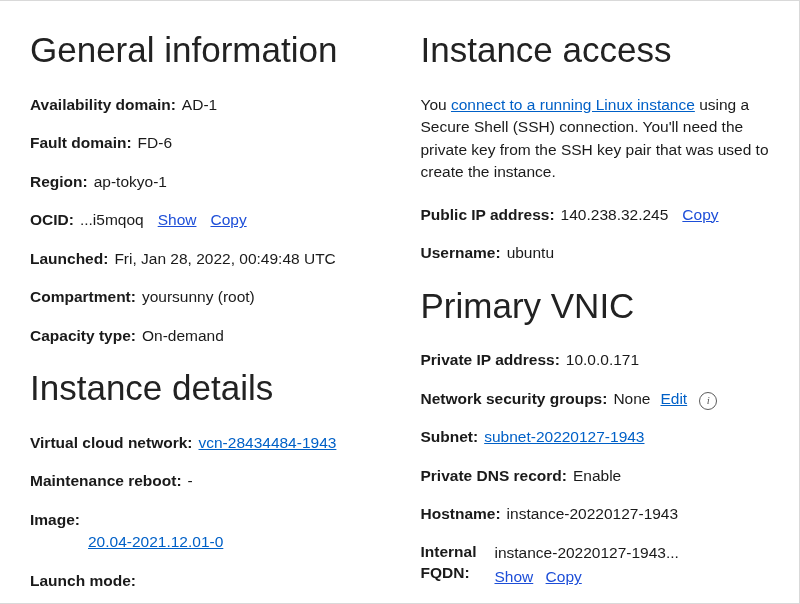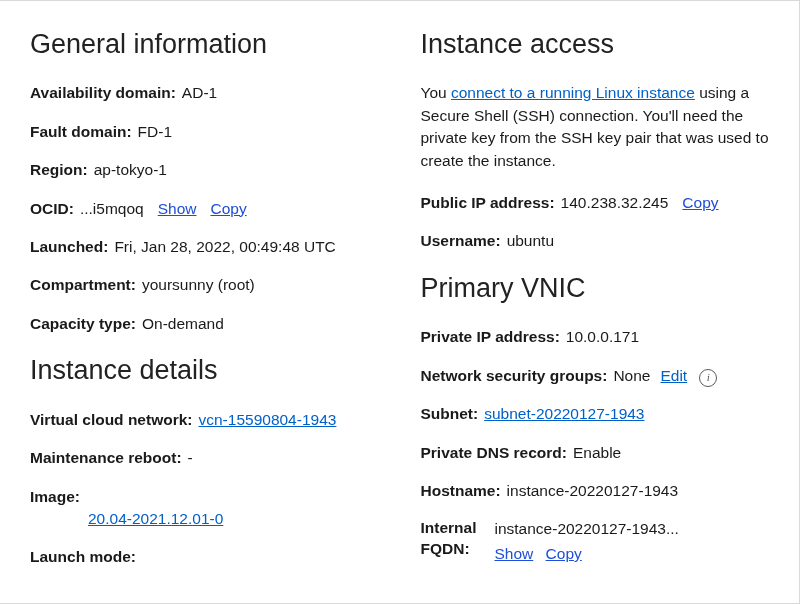--- a/index.html
+++ b/index.html
@@ -21,21 +21,21 @@
   }
   .columns {
     display: flex;
     gap: 20px;
   }
   .col {
     flex: 1;
     min-width: 0;
   }
   h2 {
-    font-size: 27px;
+    font-size: 35px;
     font-weight: 400;
     margin: 12px 0 18px 0;
     color: #222;
   }
   .col-left h2:first-child,
   .col-right h2:first-child {
     margin-top: 10px;
   }
   .field {
     margin: 0 0 16px 0;
@@ -115,21 +115,21 @@
 
       <h2>General information</h2>
 
       <div class="field">
         <span class="label">Availability domain:</span>
         <span class="value">AD-1</span>
       </div>
 
       <div class="field">
         <span class="label">Fault domain:</span>
-        <span class="value">FD-1</span>
+        <span class="value">FD-6</span>
       </div>
 
       <div class="field">
         <span class="label">Region:</span>
         <span class="value">ap-tokyo-1</span>
       </div>
 
       <div class="field">
         <span class="label">OCID:</span>
         <span class="value">...i5mqoq</span>
@@ -149,21 +149,21 @@
 
       <div class="field">
         <span class="label">Capacity type:</span>
         <span class="value">On-demand</span>
       </div>
 
       <h2>Instance details</h2>
 
       <div class="field">
         <span class="label">Virtual cloud network:</span>
-        <a href="#" class="link">vcn-15590804-1943</a>
+        <a href="#" class="link">vcn-28434484-1943</a>
       </div>
 
       <div class="field">
         <span class="label">Maintenance reboot:</span>
         <span class="value">-</span>
       </div>
 
       <div class="image-wrap">
         <div class="image-row1">
           <span class="label">Image:</span>

